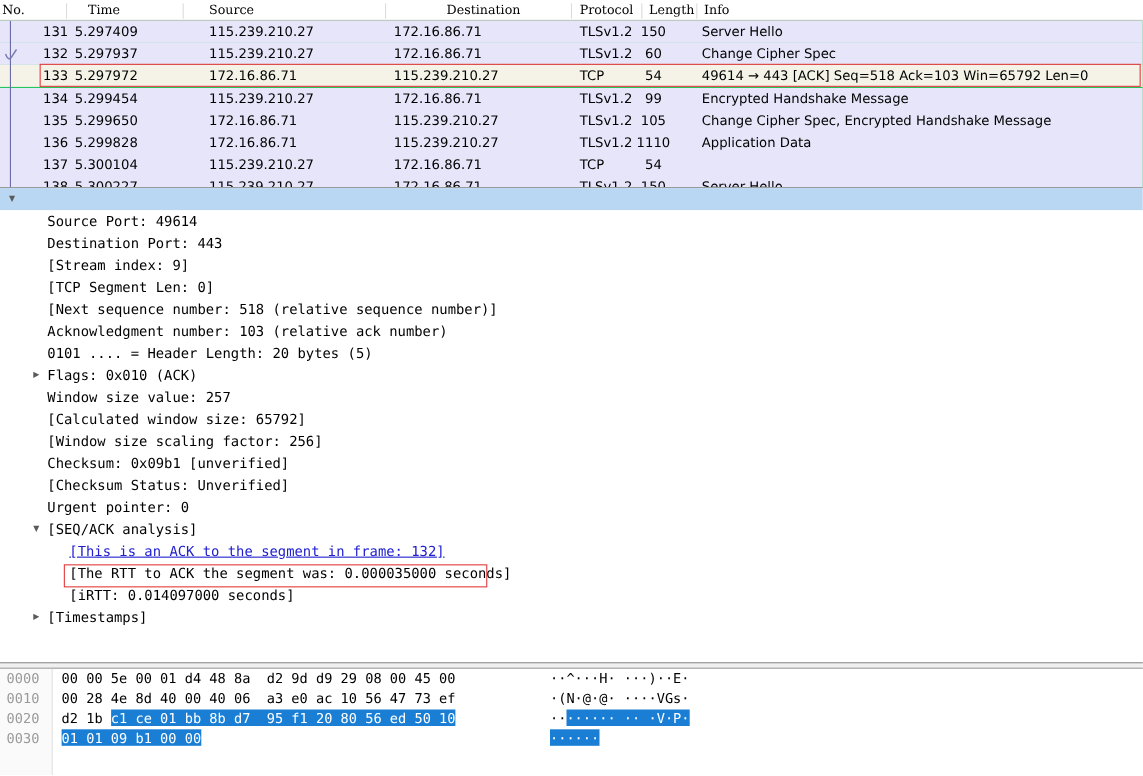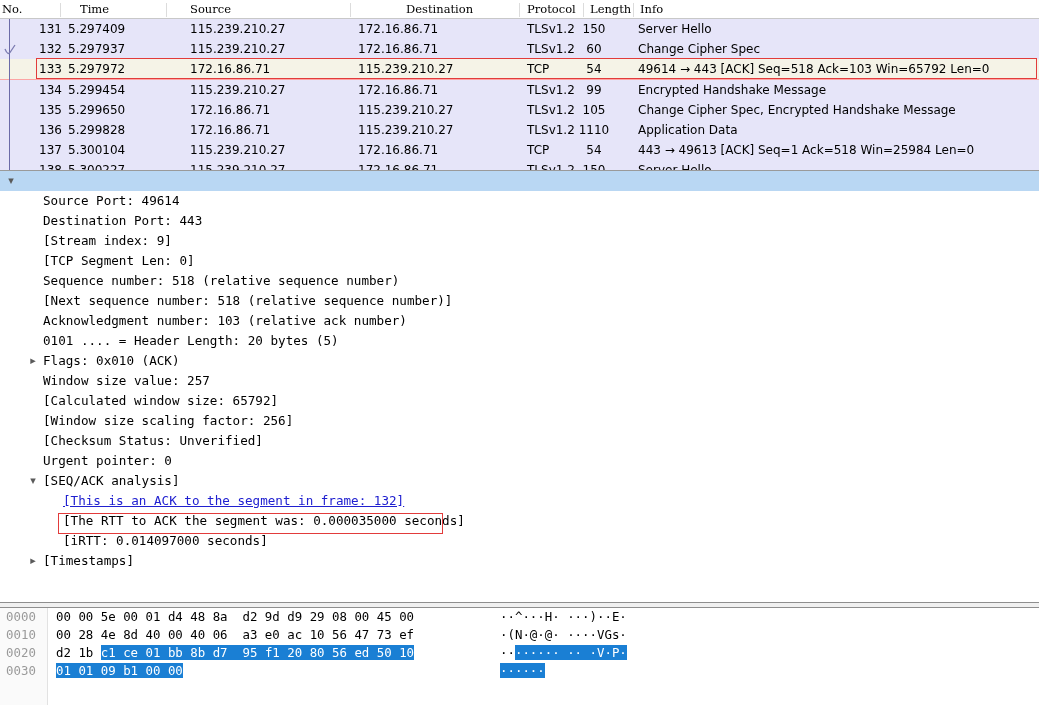--- a/index.html
+++ b/index.html
@@ -46,21 +46,21 @@
     position: absolute;
     top: 3px;
     width: 1px;
     height: 14px;
     background: #dcdcdc;
   }
 
   #list-rows {
     position: relative;
     height: 151px;
-    background: #fca5a5;
+    background: #22c55e;
     overflow: hidden;
   }
 
   
   #relation-line {
     position: absolute;
     left: 9px;
     top: 0;
     width: 1px;
     height: 151px;
@@ -325,21 +325,20 @@
         <span class="c c-info">Application Data</span>
       </div>
 
       <div class="prow lavender" style="top:121px;">
         <span class="c c-no">137</span>
         <span class="c c-time">5.300104</span>
         <span class="c c-src">115.239.210.27</span>
         <span class="c c-dst">172.16.86.71</span>
         <span class="c c-proto">TCP</span>
         <span class="c c-len">54</span>
-        <span class="c c-info">443 → 49613 [ACK] Seq=1 Ack=518 Win=25984 Len=0</span>
       </div>
 
       <div class="prow lavender" style="top:141px;">
         <span class="c c-no">138</span>
         <span class="c c-time">5.300227</span>
         <span class="c c-src">115.239.210.27</span>
         <span class="c c-dst">172.16.86.71</span>
         <span class="c c-proto">TLSv1.2</span>
         <span class="c c-len">150</span>
         <span class="c c-info">Server Hello</span>
@@ -362,43 +361,43 @@
     <div class="drow lvl1">
       <span class="dtxt">Destination Port: 443</span>
     </div>
     <div class="drow lvl1">
       <span class="dtxt">[Stream index: 9]</span>
     </div>
     <div class="drow lvl1">
       <span class="dtxt">[TCP Segment Len: 0]</span>
     </div>
     <div class="drow lvl1">
-      <span class="dtxt">Sequence number: 518    (relative sequence number)</span>
-    </div>
-    <div class="drow lvl1">
       <span class="dtxt">[Next sequence number: 518    (relative sequence number)]</span>
     </div>
     <div class="drow lvl1">
       <span class="dtxt">Acknowledgment number: 103    (relative ack number)</span>
     </div>
     <div class="drow lvl1">
       <span class="dtxt">0101 .... = Header Length: 20 bytes (5)</span>
     </div>
     <div class="drow lvl1">
       <span class="arrow">▸</span>
       <span class="dtxt">Flags: 0x010 (ACK)</span>
     </div>
     <div class="drow lvl1">
       <span class="dtxt">Window size value: 257</span>
     </div>
     <div class="drow lvl1">
       <span class="dtxt">[Calculated window size: 65792]</span>
     </div>
     <div class="drow lvl1">
       <span class="dtxt">[Window size scaling factor: 256]</span>
+    </div>
+    <div class="drow lvl1">
+      <span class="dtxt">Checksum: 0x09b1 [unverified]</span>
     </div>
     <div class="drow lvl1">
       <span class="dtxt">[Checksum Status: Unverified]</span>
     </div>
     <div class="drow lvl1">
       <span class="dtxt">Urgent pointer: 0</span>
     </div>
 
     <div class="drow lvl1">
       <span class="arrow">▾</span>

